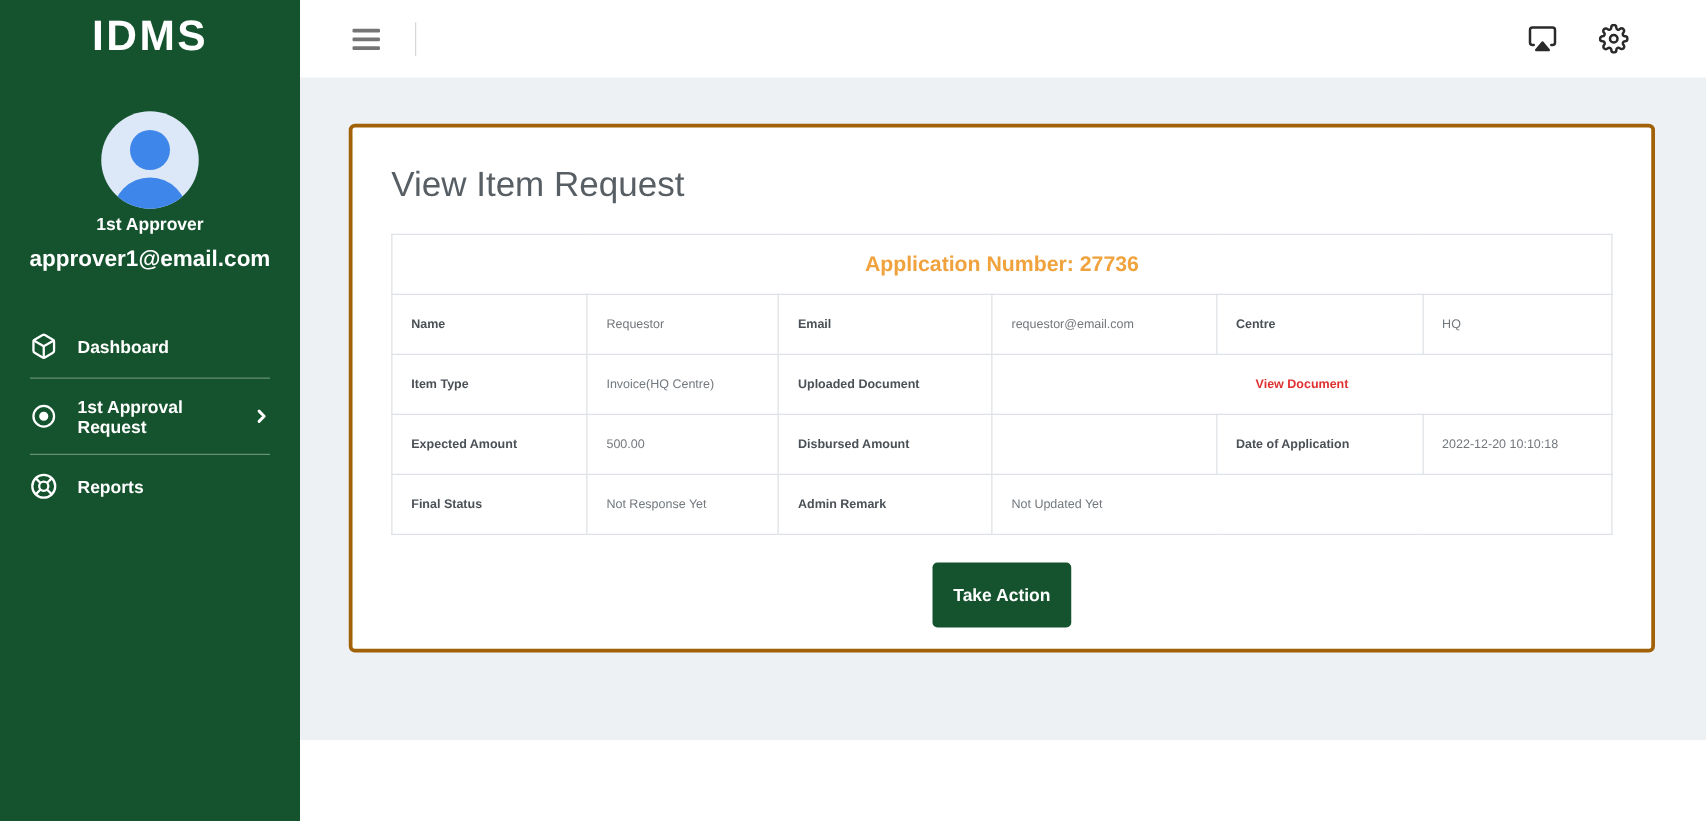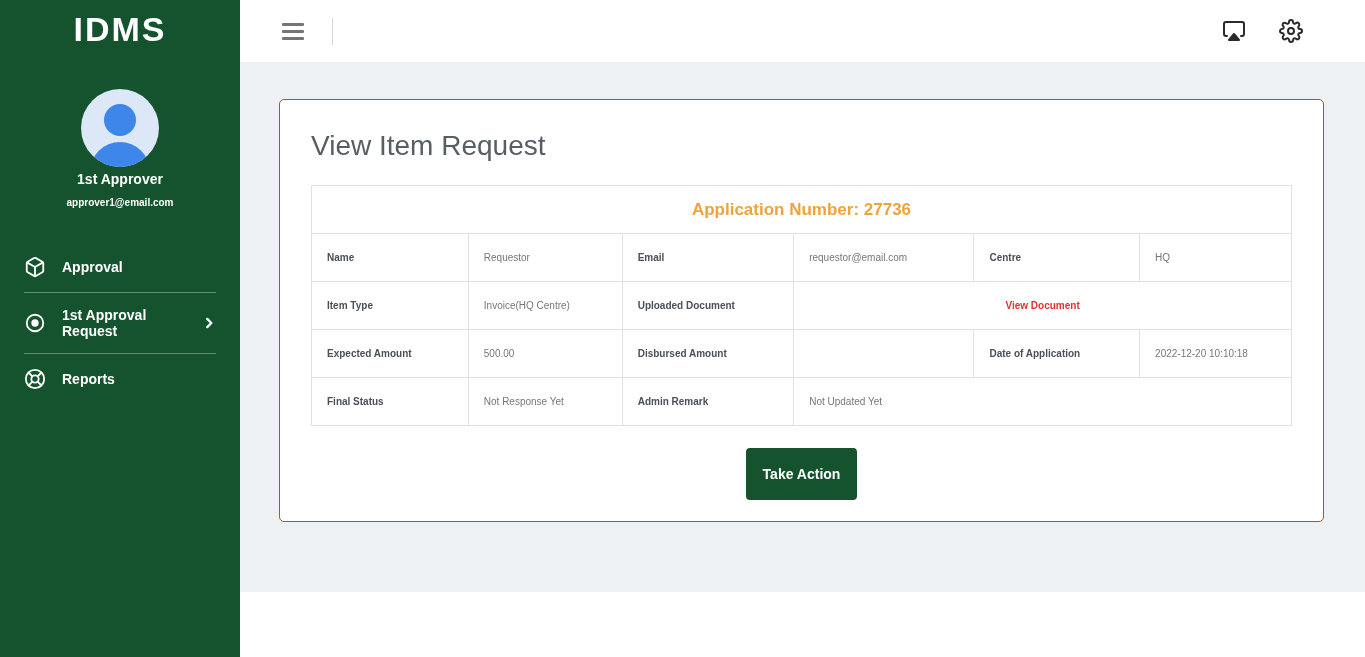--- a/index.html
+++ b/index.html
@@ -12,21 +12,21 @@
   .brand { text-align:center; padding-top:10px; font-size:34px; font-weight:700;
            letter-spacing:2px; cursor:pointer; }
   .avatar-wrap { display:flex; justify-content:center; margin-top:40px; }
   .avatar { width:78px; height:78px; border-radius:50%; background:#DCE8F7;
             position:relative; overflow:hidden; }
   .avatar .head { position:absolute; width:32px; height:32px; border-radius:50%;
                   background:#3E86EA; left:23px; top:15px; }
   .avatar .torso { position:absolute; width:60px; height:38px;
                    border-radius:30px 30px 0 0; background:#3E86EA; left:9px; top:53px; }
   .user-role  { text-align:center; font-weight:700; font-size:14px; margin-top:4px; }
-  .user-email { text-align:center; font-weight:700; font-size:10px; margin-top:10px; }
+  .user-email { text-align:center; font-weight:700; font-size:18px; margin-top:10px; }
   .menu { margin-top:34px; }
   .menu-item { display:flex; align-items:center; padding:14px 24px; cursor:pointer;
                font-weight:700; font-size:14px; }
   .menu-item .mi { width:22px; height:22px; margin-right:16px; flex:none; display:flex; }
   .menu-item svg { width:22px; height:22px; }
   .menu-item .chev { margin-left:5px; display:flex; }
   .menu-item .chev svg { width:14px; height:14px; }
   .divider { height:1px; background:rgba(255,255,255,0.35); margin:0 24px; }
 
   
@@ -35,21 +35,21 @@
   .topbar { height:62px; background:#fff; display:flex; align-items:center;
             padding:0 62px 0 42px; flex:none; }
   .hamburger { width:22px; display:flex; flex-direction:column; gap:4px; cursor:pointer; }
   .hamburger span { height:3px; background:#757575; border-radius:1px; }
   .topbar-sep { width:1px; height:27px; background:#D6D6D6; margin-left:28px; }
   .topbar-right { margin-left:auto; display:flex; align-items:center; gap:33px; }
   .top-icon { cursor:pointer; display:flex; }
   .top-icon svg { width:24px; height:24px; }
 
   .content { height:530px; background:#EDF1F4; padding:37px 41px 0 39px; flex:none; }
-  .card { background:#fff; border:1px solid #a16207; border-radius:5px;
+  .card { background:#fff; border:3px solid #a16207; border-radius:5px;
           height:423px; padding:30px 31px; }
   .card-title { font-size:28px; font-weight:400; color:#575E64; margin-bottom:23px; }
 
   table { width:100%; border-collapse:collapse; table-layout:fixed; }
   td { border:1px solid #DEE2E6; height:48px; padding:0 15px; font-size:10px;
        vertical-align:middle; overflow:hidden; white-space:nowrap; }
   td.app-num { text-align:center; color:#F0A23C; font-weight:700; font-size:17px; }
   td.lbl { font-weight:700; color:#4A5056; }
   td.val { color:#73787D; }
   td.link-cell { text-align:center; }
@@ -80,21 +80,21 @@
 
   <nav class="menu">
     <div class="menu-item">
       <span class="mi">
         <svg viewBox="0 0 24 24" fill="none" stroke="#fff" stroke-width="2" stroke-linecap="round" stroke-linejoin="round">
           <path d="M21 16V8a2 2 0 0 0-1-1.73l-7-4a2 2 0 0 0-2 0l-7 4A2 2 0 0 0 3 8v8a2 2 0 0 0 1 1.73l7 4a2 2 0 0 0 2 0l7-4A2 2 0 0 0 21 16z"></path>
           <polyline points="3.27 6.96 12 12.01 20.73 6.96"></polyline>
           <line x1="12" y1="22.08" x2="12" y2="12"></line>
         </svg>
       </span>
-      <span>Approval</span>
+      <span>Dashboard</span>
     </div>
 
     <div class="divider"></div>
 
     <div class="menu-item">
       <span class="mi">
         <svg viewBox="0 0 24 24" fill="none" stroke="#fff" stroke-width="2">
           <circle cx="12" cy="12" r="9"></circle>
           <circle cx="12" cy="12" r="3" fill="#fff"></circle>
         </svg>

